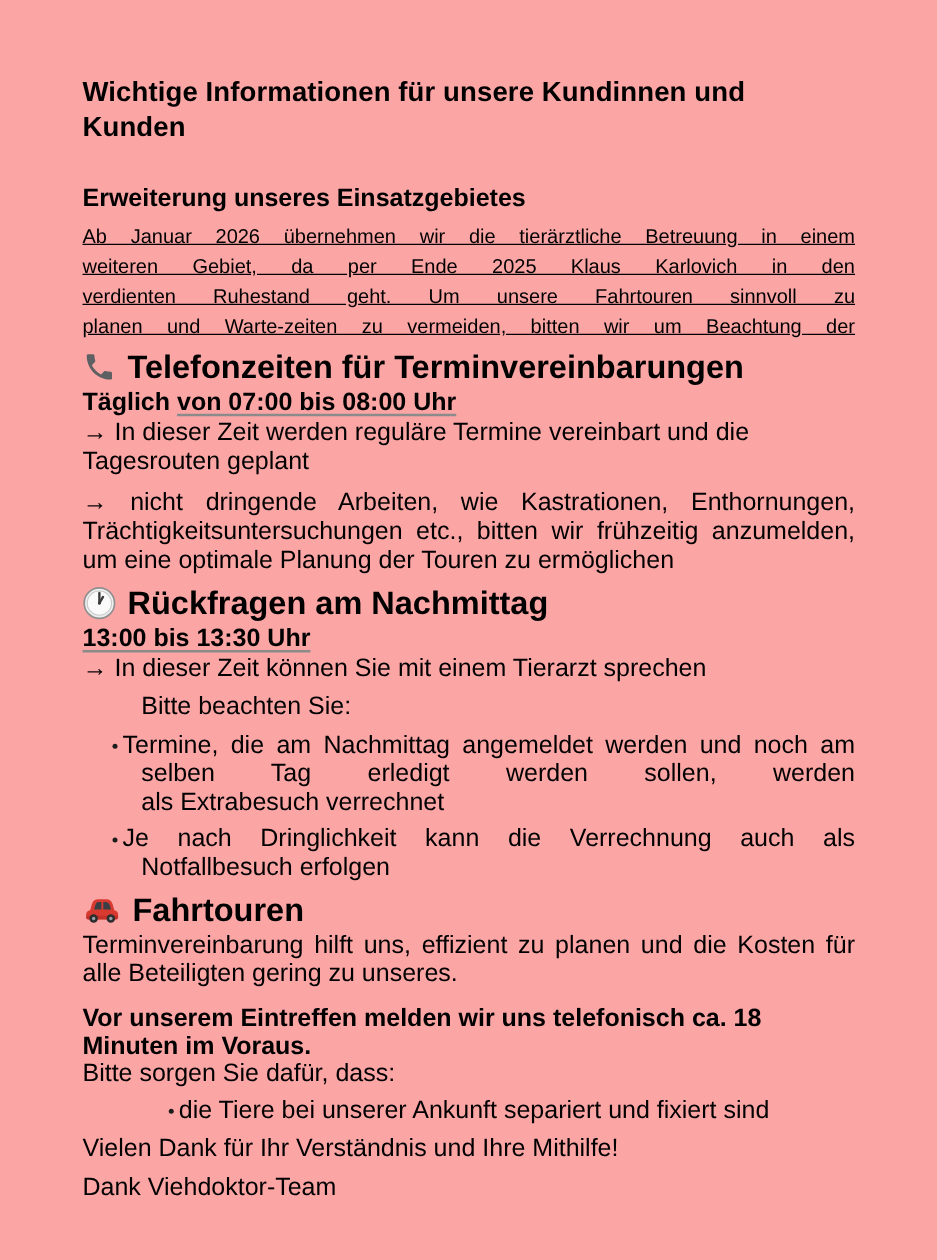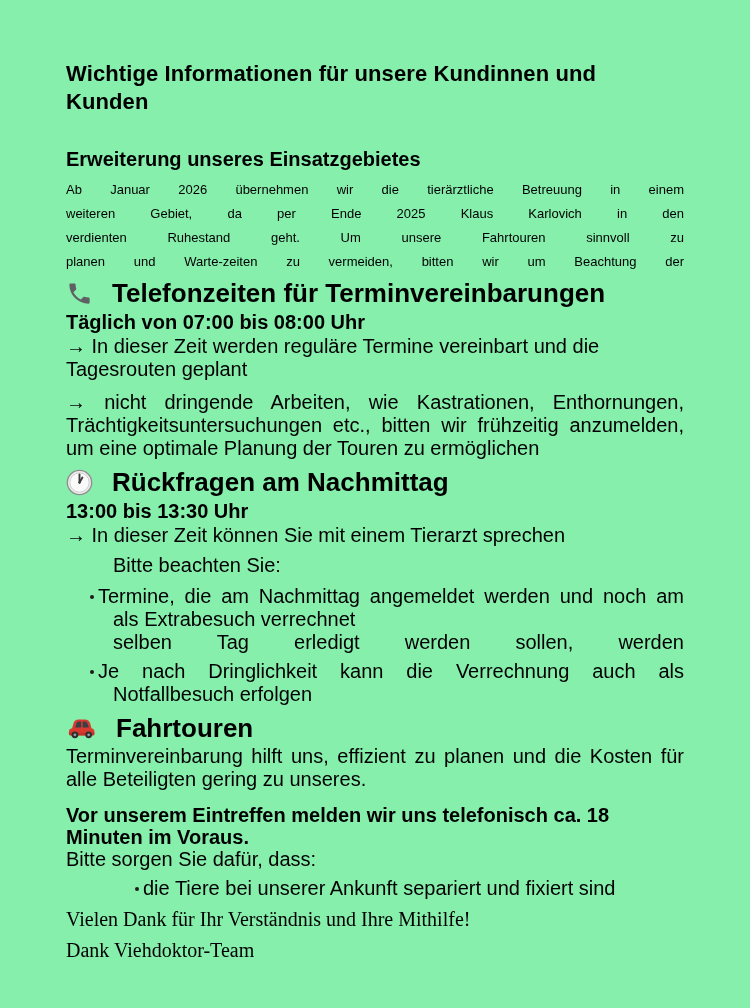--- a/index.html
+++ b/index.html
@@ -3,59 +3,60 @@
 <meta charset="utf-8">
 <style>
   * { margin:0; padding:0; box-sizing:border-box; }
   html,body { width:750px; height:1008px; }
   body {
     background:#ffffff;
     color:#000000;
     font-family:"Liberation Sans","DejaVu Sans",sans-serif;
     overflow:hidden;
   }
-  .page { width:750px; height:1008px; padding:60px 66px 0 66px; background:#86efac; }
+  .page { width:750px; height:1008px; padding:60px 66px 0 66px; background:#fca5a5; }
 
   .doc-title { font-size:22px; font-weight:bold; line-height:28px; letter-spacing:0.1px; }
 
   .sub-head { font-size:20px; font-weight:bold; line-height:25px; margin-top:31px; }
 
-  .para { font-size:13px; line-height:24px; margin-top:6px; }
+  .para { font-size:16px; line-height:24px; margin-top:6px;text-decoration:underline; }
   .line { display:block; }
   .jl { text-align:justify; text-align-last:justify; }
   .b { font-weight:normal; }
 
   .section-head {
-    display:flex; align-items:center; gap:19px;
+    display:flex; align-items:center; gap:9px;
     font-size:26px; font-weight:bold; line-height:34px;
   }
   .section-head .emoji { flex:0 0 auto; display:inline-flex; }
 
   .sched { font-size:20px; font-weight:bold; line-height:25px; }
   .u-gray {
+    text-decoration:underline;
     text-decoration-color:#8b8b8b;
     text-decoration-thickness:2px;
     text-underline-offset:3px;
   }
 
   .note { font-size:20px; line-height:23px; }
   .mt2 { margin-top:2px; } .mt5 { margin-top:5px; } .mt6 { margin-top:6px; }
   .mt7 { margin-top:7px;margin-left:47px; } .mt8 { margin-top:8px; } .mt10 { margin-top:10px; }
   .mt13 { margin-top:13px; }
 
   .li { position:relative; font-size:20px; line-height:23px; }
   .li::before { content:""; position:absolute; width:4px; height:4px; border-radius:50%; background:#1c1c1c; top:10px; }
   .li-a::before { left:24px; }
   .li-a .l1 { margin-left:32px; }
   .li-a .lc { margin-left:47px; }
   .li-b::before { left:69px; }
   .li-b .l1 { margin-left:77px; }
 
   .notice { font-size:20px; font-weight:bold; line-height:22px; }
-  .closing-line { font-size:20px; line-height:23px;font-family:Liberation Serif, serif; }
+  .closing-line { font-size:20px; line-height:23px; }
 </style>
 </head>
 <body>
 
 <div class="page">
 
   <div class="doc-title">Wichtige Informationen für unsere Kundinnen und Kunden</div>
 
   <div class="sub-head">Erweiterung unseres Einsatzgebietes</div>
 
@@ -110,22 +111,22 @@
   <div class="note">
     <span class="line">→ In dieser Zeit können Sie mit einem Tierarzt sprechen</span>
   </div>
 
   <div class="note mt7">
     <span class="line">Bitte beachten Sie:</span>
   </div>
 
   <div class="li li-a mt8">
     <span class="line jl l1"><span>Termine, die am Nachmittag angemeldet werden und noch </span><span class="b">am</span></span>
+    <span class="line jl lc"><span class="b">selben Tag</span><span> erledigt werden sollen, werden</span></span>
     <span class="line lc"><span>als </span><span class="b">Extrabesuch</span><span> verrechnet</span></span>
-    <span class="line jl lc"><span class="b">selben Tag</span><span> erledigt werden sollen, werden</span></span>
   </div>
 
   <div class="li li-a mt6">
     <span class="line jl l1">Je nach Dringlichkeit kann die Verrechnung auch als</span>
     <span class="line lc"><span class="b">Notfallbesuch</span><span> erfolgen</span></span>
   </div>
 
   <div class="section-head mt5">
     <span class="emoji">
       <svg width="31" height="26" viewBox="0 0 32 26" aria-hidden="true">

